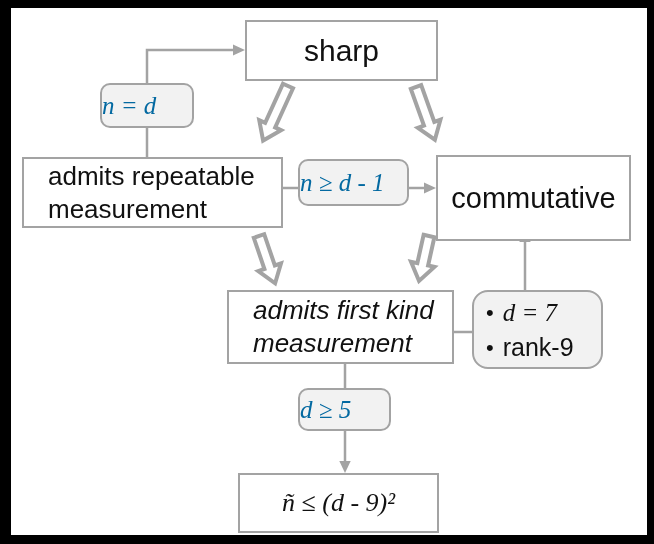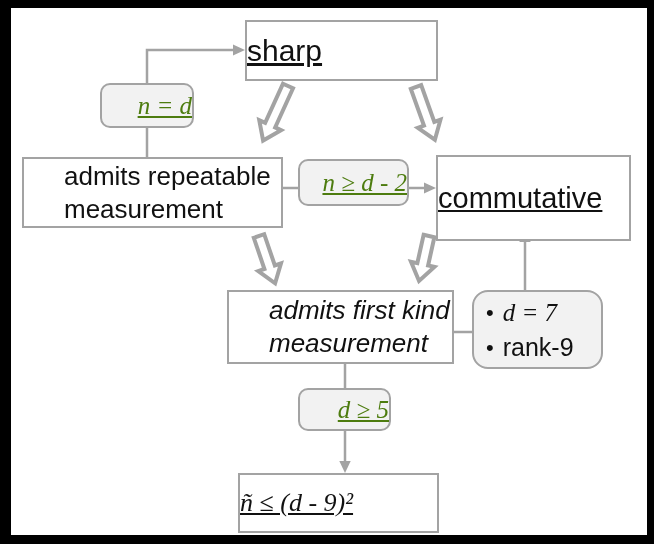--- a/index.html
+++ b/index.html
@@ -15,37 +15,36 @@
     background:#fff;
   }
   .stage{position:absolute;left:0;top:0;width:654px;height:544px;}
   .overlay{position:absolute;left:0;top:0;width:654px;height:544px;}
 
   .box{
     position:absolute;box-sizing:border-box;
     background:#fff;border:2px solid #a3a3a3;
     color:#111;display:flex;
   }
-  .box.center{align-items:center;text-decoration:underline;}
-  .box.left2{flex-direction:column;justify-content:center;align-items:flex-start;padding-left:40px;text-align:center;}
+  .box.center{align-items:center;justify-content:center;}
+  .box.left2{flex-direction:column;justify-content:center;align-items:flex-start;padding-left:24px;text-align:center;}
 
   .node-sharp{left:245px;top:20px;width:193px;height:61px;font-size:30px;}
   .node-repeatable{left:22px;top:157px;width:261px;height:71px;font-size:26px;line-height:33px;}
   .node-commutative{left:436px;top:155px;width:195px;height:86px;font-size:29px;}
   .node-firstkind{left:227px;top:290px;width:227px;height:74px;font-size:26px;line-height:33px;padding-left:21px;font-style:italic;}
   .node-bound{left:238px;top:473px;width:201px;height:60px;font-size:26px;}
 
   .math{font-family:"Liberation Serif", serif;font-style:italic;}
 
   .pill{
     position:absolute;box-sizing:border-box;
     background:#f2f2f2;border:2.5px solid #a3a3a3;border-radius:10px;
-    color:#4d7c0f;display:flex;align-items:center;justify-content:flex-end;
+    color:#0369a1;display:flex;align-items:center;justify-content:flex-start;
     font-size:25px;
-    text-decoration:underline;
   }
   .pill-ned{left:100px;top:83px;width:94px;height:45px;}
   .pill-ngd{left:298px;top:159px;width:111px;height:47px;}
   .pill-dg3{left:298px;top:388px;width:93px;height:43px;}
 
   .cond{
     position:absolute;box-sizing:border-box;
     left:472px;top:290px;width:131px;height:79px;
     background:#f2f2f2;border:2.5px solid #a3a3a3;border-radius:16px;
     color:#111;display:flex;flex-direction:column;justify-content:center;
@@ -111,21 +110,21 @@
 
     <div class="box center node-bound">
       <span class="math">ñ ≤ (d - 9)²</span>
     </div>
 
     <div class="pill pill-ned math">
       <span>n = d</span>
     </div>
 
     <div class="pill pill-ngd math">
-      <span>n ≥ d - 2</span>
+      <span>n ≥ d - 1</span>
     </div>
 
     <div class="pill pill-dg3 math">
       <span>d ≥ 5</span>
     </div>
 
     <div class="cond">
       <div class="cond-row">
         <span class="bullet">•</span>
         <span class="math">d = 7</span>

